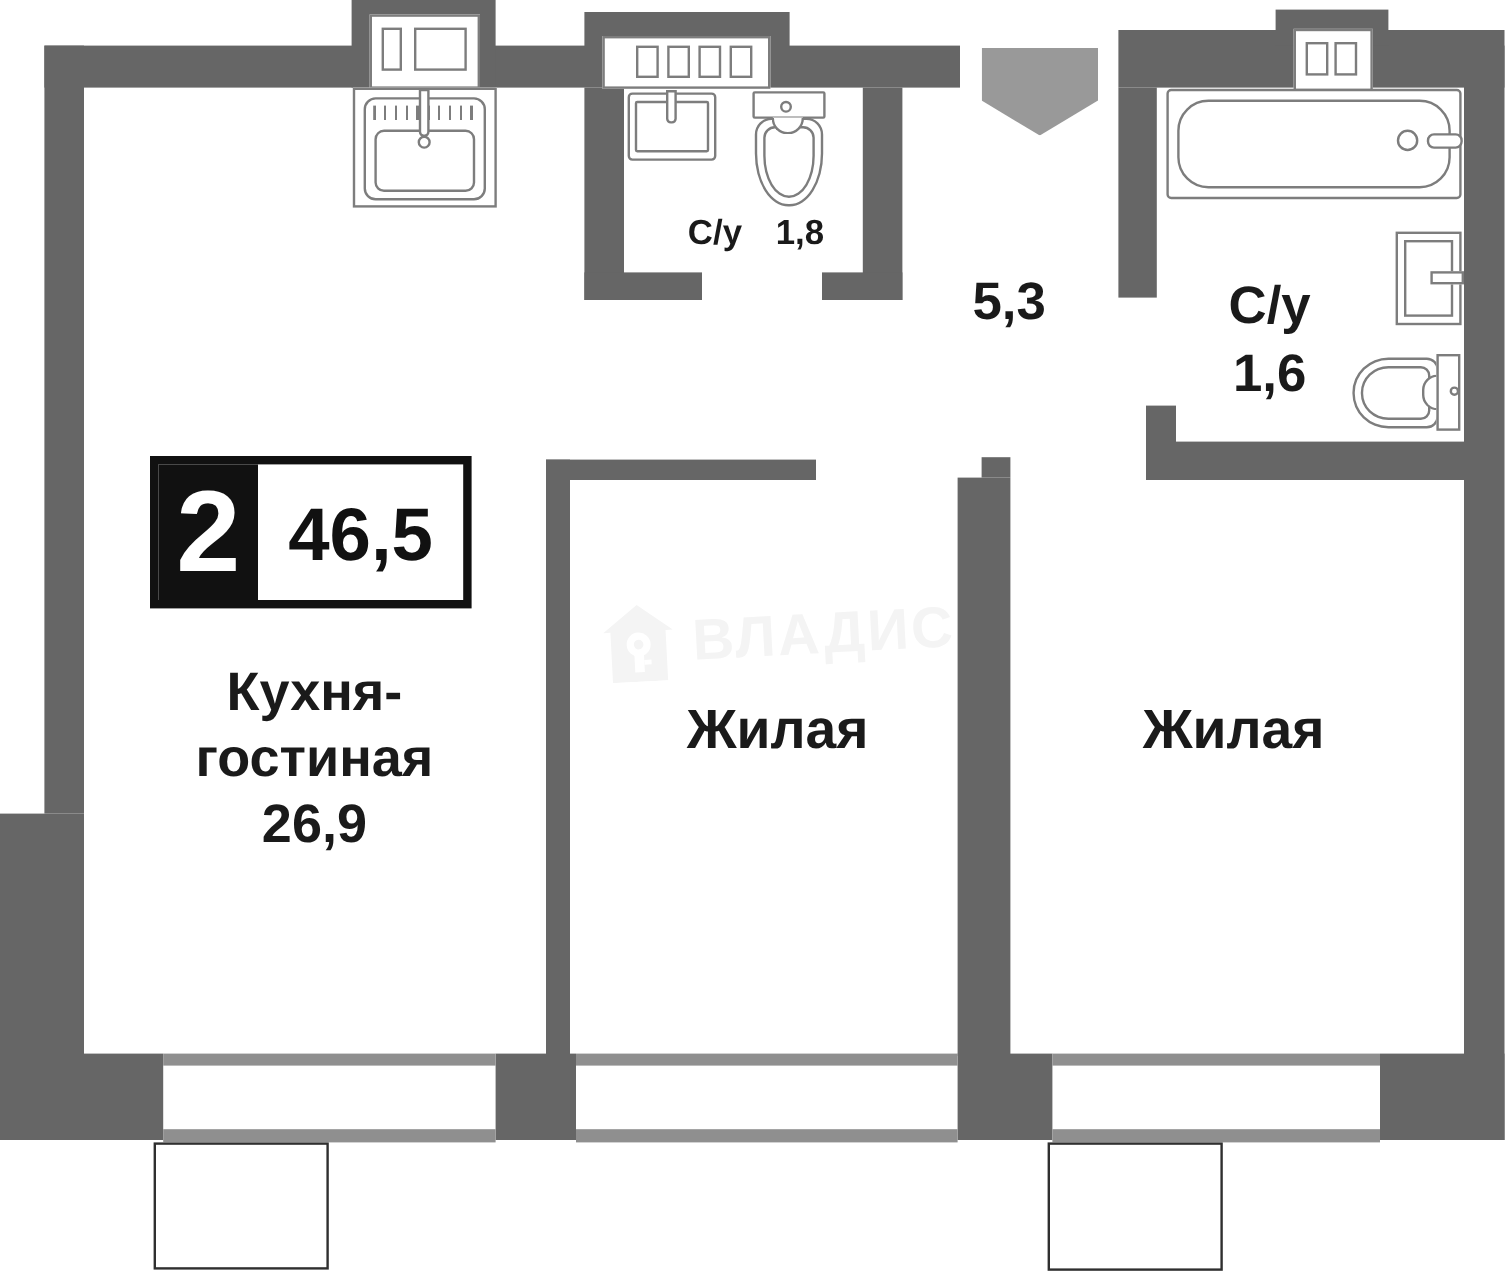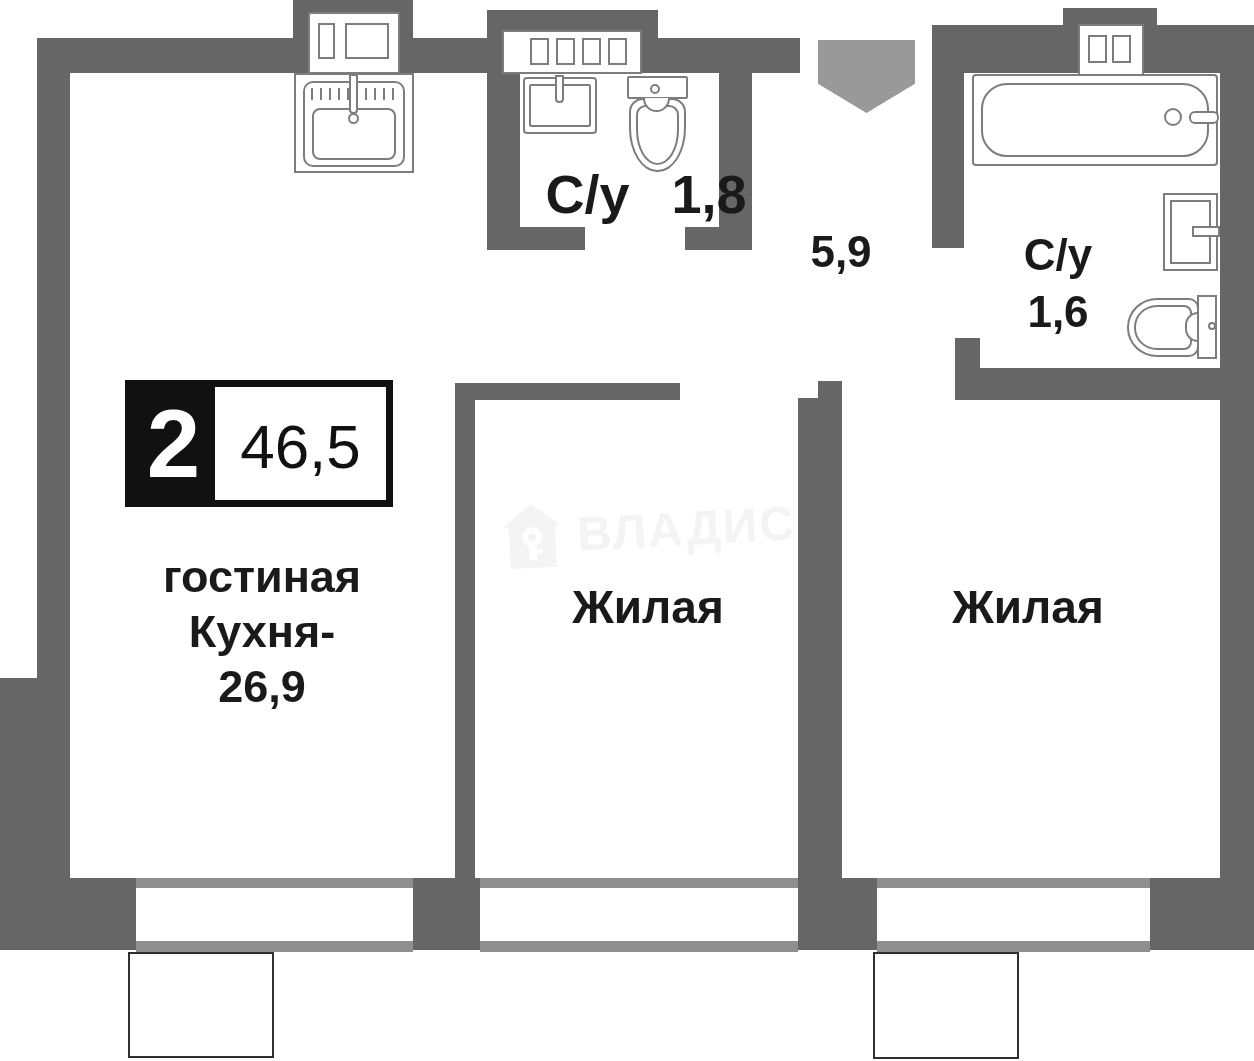--- a/index.html
+++ b/index.html
@@ -14,21 +14,21 @@
   .fx{position:absolute;background:#fff;border:2px solid var(--fx);box-sizing:border-box;}
   .lbl{position:absolute;color:var(--ink);font-weight:600;text-align:center;line-height:55px;
        font-size:45px;letter-spacing:0;}
   .balcony{position:absolute;border:2px solid #2f2f2f;box-sizing:border-box;background:#fff;}
   .ticks{position:absolute;background:repeating-linear-gradient(90deg,var(--fx) 0 2px,transparent 2px 9px);}
   #badge{position:absolute;left:125px;top:380px;width:268px;height:127px;border:7px solid var(--badge);
          box-sizing:border-box;display:flex;background:#fff;}
   #badge .black{width:83px;background:var(--badge);color:#fff;display:flex;align-items:center;
          justify-content:center;font-size:96px;font-weight:700;line-height:1;}
   #badge .white{flex:1;display:flex;align-items:center;justify-content:center;
-         font-size:62px;font-weight:400;color:var(--badge);padding-top:6px;}
+         font-size:62px;font-weight:700;color:var(--badge);padding-top:6px;}
   #watermark{position:absolute;left:503px;top:498px;display:flex;align-items:center;gap:16px;
          transform:rotate(-3deg);color:var(--wm);}
   #watermark .wm-text{font-size:48px;font-weight:800;letter-spacing:2px;}
   .entr{position:absolute;background:var(--entr);
         clip-path:polygon(0 0,100% 0,100% 60%,50% 100%,0 60%);}
 </style>
 </head>
 <body>
 
 <div id="plan">
@@ -125,41 +125,41 @@
     </svg>
     <span class="wm-text">ВЛАДИС</span>
   </div>
 
   <div id="badge">
     <div class="black">2</div>
     <div class="white">46,5</div>
   </div>
 
   <div class="lbl" style="left:112px;top:549px;width:300px;">
+    <div>Кухня-</div>
     <div>гостиная</div>
-    <div>Кухня-</div>
     <div>26,9</div>
   </div>
 
   <div class="lbl" style="left:518px;top:580px;width:260px;font-size:46px;">
     <div>Жилая</div>
   </div>
 
   <div class="lbl" style="left:898px;top:580px;width:260px;font-size:46px;">
     <div>Жилая</div>
   </div>
 
-  <div class="lbl" style="left:536px;top:170px;width:220px;font-size:54px;line-height:48px;">
+  <div class="lbl" style="left:520px;top:170px;width:220px;font-size:29px;line-height:48px;">
     <span>С/у</span>
     <span style="display:inline-block;width:12px;"></span>
     <span>1,8</span>
   </div>
 
   <div class="lbl" style="left:958px;top:226px;width:200px;font-size:44px;line-height:57px;">
     <div>С/у</div>
     <div>1,6</div>
   </div>
 
   <div class="lbl" style="left:771px;top:228px;width:140px;font-size:44px;line-height:48px;">
-    <span>5,9</span>
+    <span>5,3</span>
   </div>
 
 </div>
 
 </body></html>

